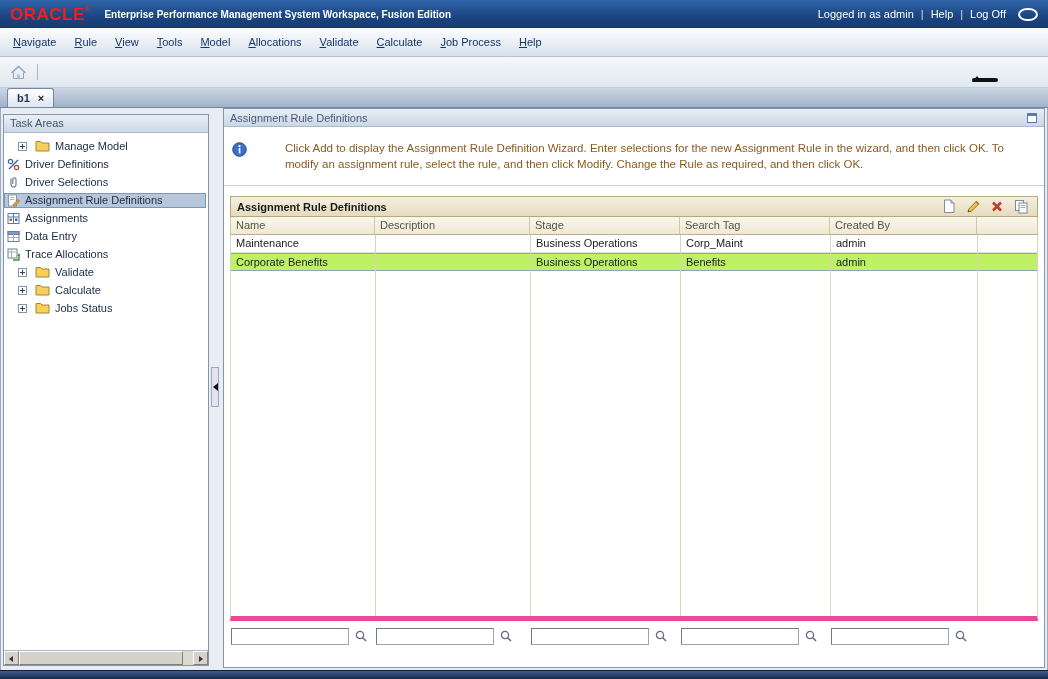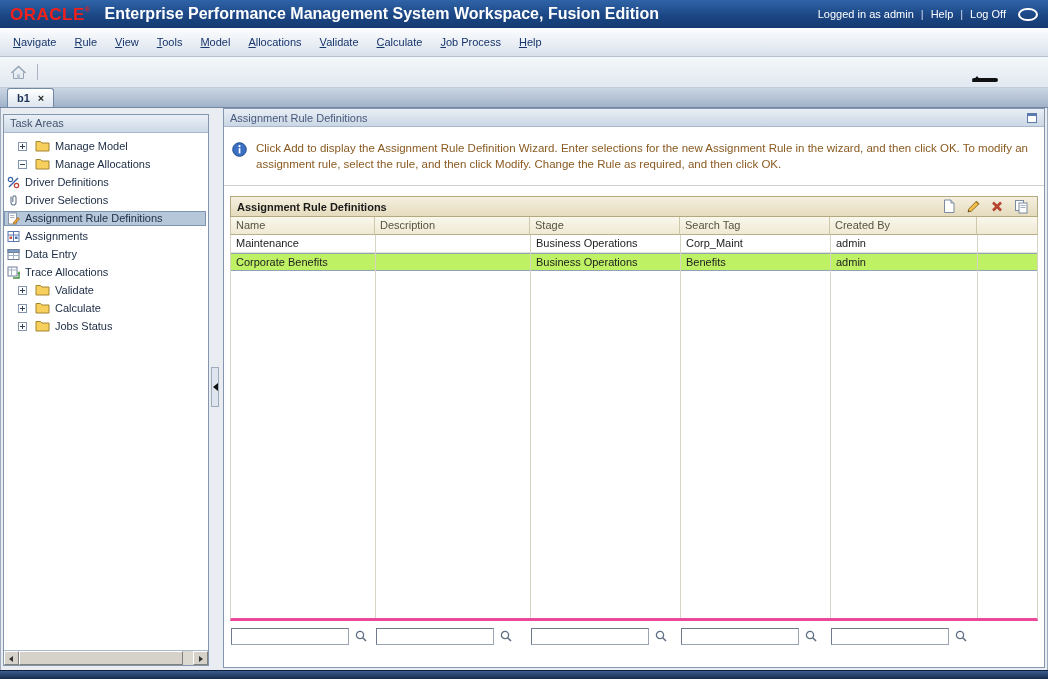--- a/index.html
+++ b/index.html
@@ -4,21 +4,21 @@
 <style>
   * { box-sizing:border-box; margin:0; padding:0; }
   html,body { width:1048px; height:679px; }
   body { font-family:"Liberation Sans","DejaVu Sans",sans-serif; font-size:11px; color:#222; background:#e9edf2; position:relative; overflow:hidden; }
   svg { display:block; }
 
   
   .app-header { height:28px; background:linear-gradient(#2f64a8 0%,#1c4785 55%,#143a70 100%); display:flex; align-items:center; padding:0 10px; }
   .logo { color:#f0201a; font-weight:bold; font-size:17px; letter-spacing:0.5px; line-height:1; }
   .logo-reg { color:#f0201a; font-size:7px; vertical-align:top; }
-  .app-title { color:#fff; font-weight:bold; font-size:16px; margin-left:14px; }
+  .app-title { color:#fff; font-weight:bold; font-size:10px; margin-left:14px; }
   .header-right { margin-left:auto; color:#fff; display:flex; align-items:center; gap:7px; }
   .header-link { color:#fff; cursor:pointer; }
   .hdr-sep { color:#cfd9ea; }
   .workspace-icon { width:20px; height:13px; border:2px solid #fff; border-radius:10px / 7px; margin-left:5px; }
 
   
   .menubar { height:29px; background:linear-gradient(#fcfdfe,#e4eaf2 70%,#d9e0ea); border-bottom:1px solid #b7c1d1; display:flex; align-items:center; padding:0 4px; }
   .menu-item { display:inline-block; color:#16356b; padding:4px 9px; cursor:default; }
   .menu-item::first-letter { text-decoration:underline; }
 
@@ -63,36 +63,36 @@
   .splitter { position:absolute; left:208px; top:0; bottom:0; width:14px; }
   .splitter-handle { position:absolute; left:2px; top:46%; width:8px; height:40px; background:#dfe5ee; border:1px solid #9dabbd; display:flex; align-items:center; justify-content:center; cursor:pointer; }
   .splitter-handle .arr { width:0; height:0; border-top:4px solid transparent; border-bottom:4px solid transparent; border-right:5px solid #111; }
 
   
   .content-panel { position:absolute; left:222px; top:0; bottom:2px; right:2px; border:1px solid #8496ad; background:#fff; display:flex; flex-direction:column; }
   .content-header { height:18px; flex:0 0 18px; background:linear-gradient(#e8eef5,#cbd7e5); border-bottom:1px solid #a9b8cb; display:flex; align-items:center; padding:0 6px; color:#47597c; }
   .restore-btn { margin-left:auto; cursor:pointer; }
 
   .info-bar { padding:13px 14px 13px 8px; display:flex; gap:9px; border-bottom:1px solid #cfcfcf; }
-  .info-text { color:#8a5a20; font-size:11.5px; line-height:1.4; max-width:980px; }
+  .info-text { color:#8a5a20; font-size:11.5px; line-height:1.4; max-width:980px;margin-left:29px; }
 
   
   .table-wrap { margin:10px 6px 16px 6px; flex:1; display:flex; flex-direction:column; }
   .tbl-header-bar { height:21px; flex:0 0 21px; background:linear-gradient(#f4efdf,#e5dbbd); border:1px solid #b3a97f; display:flex; align-items:center; padding:0 6px; }
   .tbl-title { font-weight:bold; color:#1a1a1a; }
   .tbl-icons { margin-left:auto; display:flex; align-items:center; gap:10px; padding-right:2px; }
   .tbl-icon { cursor:pointer; }
 
   .col-row { display:flex; flex:0 0 18px; height:18px; }
   .col-cell { background:linear-gradient(#faf7ec,#efe9d4); border-right:1px solid #cfc8a8; border-bottom:1px solid #b9b08a; padding:2px 5px; color:#55543f; overflow:hidden; white-space:nowrap; cursor:pointer; }
   .col-cell:first-child { border-left:1px solid #cfc8a8; }
 
   .w0 { width:145px; } .w1 { width:155px; } .w2 { width:150px; } .w3 { width:150px; } .w4 { width:147px; } .w5 { flex:1; }
 
-  .grid-body { flex:1; position:relative; border-left:1px solid #d8d4c4; border-right:1px solid #d8d4c4; border-bottom:3px solid #ec4899; overflow:hidden; }
+  .grid-body { flex:1; position:relative; border-left:1px solid #d8d4c4; border-right:1px solid #d8d4c4; border-bottom:5px solid #ec4899; overflow:hidden; }
   .vline { position:absolute; top:0; bottom:0; width:1px; background:#d8d4c4; z-index:2; }
   .data-row { display:flex; height:18px; border-bottom:1px solid #e6e3d6; cursor:pointer; position:relative; z-index:1; }
   .data-row.selected { background:#bef264; border-top:1px solid #8fa3b8; border-bottom:1px solid #8fa3b8; }
   .data-cell { padding:2px 5px; color:#222; overflow:hidden; white-space:nowrap; }
 
   .filter-row { flex:0 0 30px; display:flex; align-items:center; }
   .filter-cell { display:flex; align-items:center; gap:5px; padding-left:1px; }
   .filter-input { width:118px; height:17px; border:1px solid #9aa4b2; border-top-color:#6f7b8c; border-left-color:#6f7b8c; font-family:"Liberation Sans",sans-serif; font-size:11px; padding:1px 3px; }
   .mag-btn { cursor:pointer; }
 
@@ -159,29 +159,20 @@
       <div class="tree-row lvl0">
         <span class="expander plus"></span>
         <span class="tree-sel">
           <svg width="15" height="12">
               <path d="M1 3 L1 1.5 L5.5 1.5 L7 3 L14 3 L14 11 L1 11 Z" fill="#f6cf5c" stroke="#a5842e"></path>
             </svg>
           <span class="tree-label">Manage Model</span>
         </span>
       </div>
 
-      <div class="tree-row lvl0">
-        <span class="expander"></span>
-        <span class="tree-sel">
-          <svg width="15" height="12">
-              <path d="M1 3 L1 1.5 L5.5 1.5 L7 3 L14 3 L14 11 L1 11 Z" fill="#f6cf5c" stroke="#a5842e"></path>
-            </svg>
-          <span class="tree-label">Manage Allocations</span>
-        </span>
-      </div>
 
       <div class="tree-row lvl1">
         <span class="tree-sel">
           <svg width="13" height="13">
             <line x1="2" y1="11" x2="11" y2="2" stroke="#3a62a8" stroke-width="1.4"></line>
             <circle cx="3.5" cy="3.5" r="2.2" fill="#fff" stroke="#3a62a8" stroke-width="1.2"></circle>
             <circle cx="9.5" cy="9.5" r="2.2" fill="#fff" stroke="#c23b2e" stroke-width="1.2"></circle>
           </svg>
           <span class="tree-label">Driver Definitions</span>
         </span>

